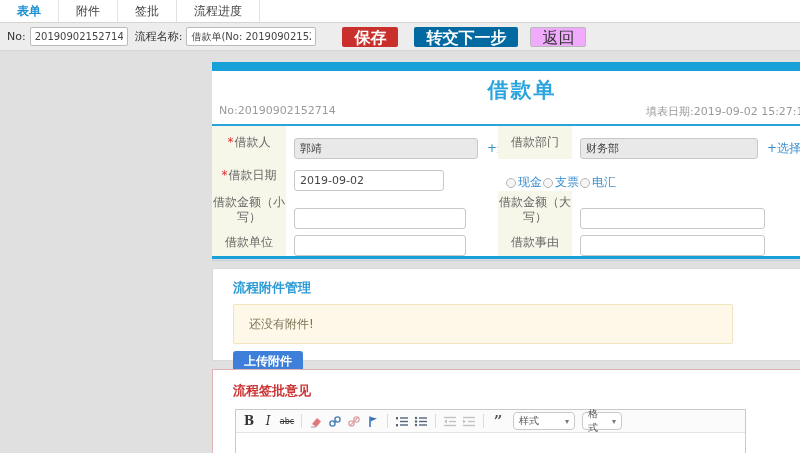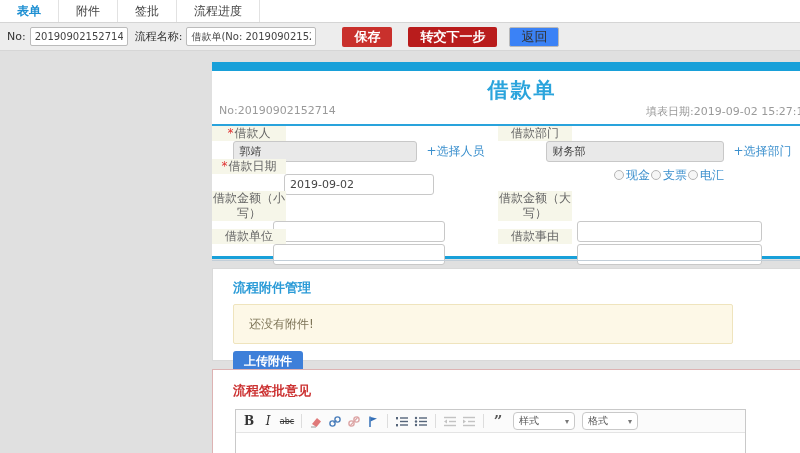--- a/index.html
+++ b/index.html
@@ -16,39 +16,39 @@
     border-right:1px solid #e2e2e2; cursor:pointer; white-space:nowrap; }
   .tab.active { color:#1d8fd2; font-weight:bold; }
   
   .topbar { position:absolute; top:23px; left:0; width:800px; height:28px;
     background:#ededed; border-bottom:1px solid #d6d6d6;
     display:flex; align-items:center; font-size:11px; color:#333; }
   .topbar label { margin:0 4px 0 7px; white-space:nowrap; }
   .tb-input { height:19px; border:1px solid #bbb; border-radius:2px;
     background:#fff; font-size:10px; padding:6px 4px; color:#444;
     font-family:"DejaVu Sans","Liberation Sans",sans-serif; }
-  .btn { height:20px; font-size:13px; padding:0 11px; border-radius:2px;
+  .btn { height:20px; font-size:16px; padding:0 11px; border-radius:2px;
     border:1px solid transparent; cursor:pointer; white-space:nowrap;
     font-family:Liberation Sans, sans-serif; }
   .btn-save { background:#c9302c; color:#fff; font-weight:bold; margin-left:26px; }
-  .btn-next { background:#b91c1c; color:#fff; font-weight:bold; margin-left:16px; }
-  .btn-back { background:#3b82f6; color:#333; border-color:#b9b9b9; margin-left:12px; }
+  .btn-next { background:#0369a1; color:#fff; font-weight:bold; margin-left:16px; }
+  .btn-back { background:#f0abfc; color:#333; border-color:#b9b9b9; margin-left:12px; }
   
   .main-panel { position:absolute; left:212px; top:62px; width:620px;
     background:#fff; }
   .blue-bar-top { height:9px; background:#18a0d9; }
   .form-title { text-align:center; color:#2aa4dc; font-size:21px;
     font-weight:bold; letter-spacing:2px; padding-top:5px; height:33px; }
   .meta-row { position:relative; height:17px; font-size:11px; color:#9a9a9a; }
   .meta-no { position:absolute; left:7px; top:0; }
   .meta-date { position:absolute; left:434px; top:0; white-space:nowrap; }
   .divider { height:2px; background:#29a3dc; margin-top:3px; }
   .form-grid { display:grid; grid-template-columns:286px 334px;
     grid-template-rows:33px 32px 38px 27px; }
-  .cell { display:flex; align-items:center;flex-direction:column; }
+  .cell { display:flex; align-items:flex-end; }
   .label-cell { width:74px; align-self:stretch; background:#f6f6e9;
     display:flex; align-items:center; justify-content:center;
     text-align:center; color:#666; font-size:12px; line-height:15px;
     padding:0 1px; flex-shrink:0; }
   .req { color:#e03131; margin-right:1px; }
   .field-area { flex:1; display:flex; align-items:center; padding-left:8px; }
   .f-input { height:21px; border:1px solid #c8c8c8; border-radius:3px;
     font-size:11px; padding:0 5px; color:#444; background:#fff;
     font-family:"DejaVu Sans","Liberation Sans",sans-serif; }
   .f-input.readonly { background:#e9e9e9; }
@@ -89,21 +89,21 @@
   .g-italic { font-style:italic; font-size:12px;
     font-family:"DejaVu Serif","Liberation Serif",serif; color:#333; }
   .g-strike { font-size:8px; text-decoration:line-through; color:#333; }
   .g-quote { font-size:15px; font-weight:bold; color:#555;
     font-family:"DejaVu Serif","Liberation Serif",serif; line-height:10px; }
   .ed-sep { width:1px; height:14px; background:#ddd; margin:0 3px; }
   .ed-select { height:18px; border:1px solid #c9c9c9; border-radius:4px;
     background:#fff; display:flex; align-items:center; justify-content:space-between;
     font-size:10px; color:#555; padding:0 5px; margin-left:4px; cursor:pointer; }
   .ed-select .arr { color:#777; font-size:8px; margin-left:8px; }
-  .sel-style { width:62px; } .sel-format { width:56px; }
+  .sel-style { width:62px; } .sel-format { width:40px; }
   .ed-content { height:60px; background:#fff; cursor:text; }
   svg { display:block; }
 </style>
 </head>
 <body>
 
 <div class="tabbar">
   <div class="tab active">表单</div>
   <div class="tab">附件</div>
   <div class="tab">签批</div>

